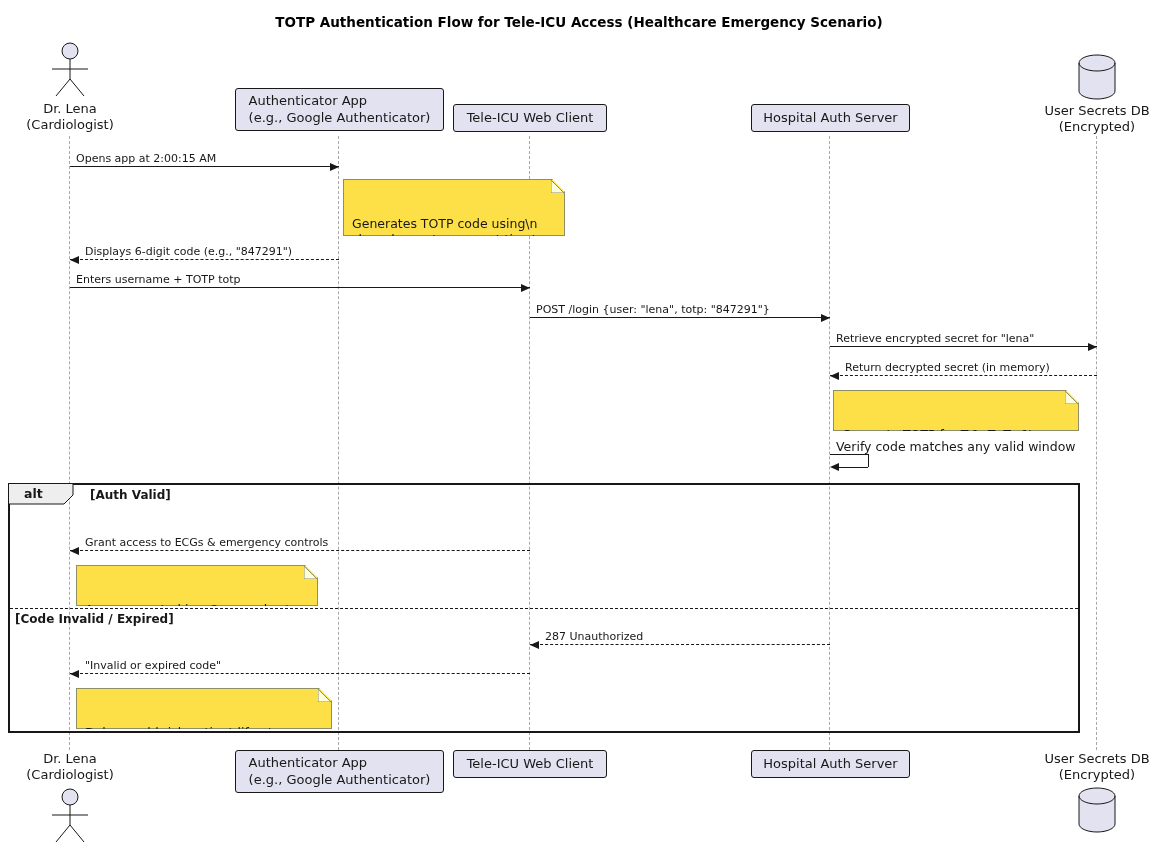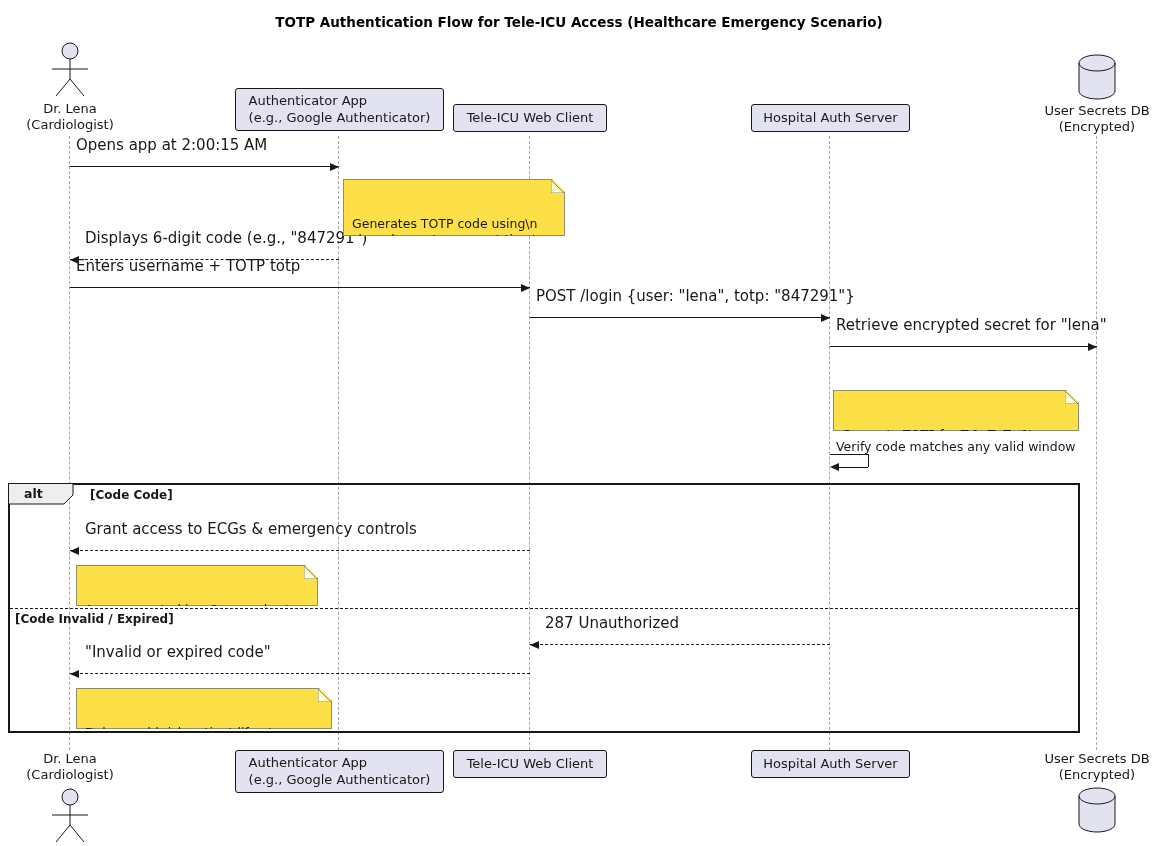--- a/index.html
+++ b/index.html
@@ -17,21 +17,21 @@
     position:absolute;background:#E2E2F0;border:1px solid #181818;border-radius:3px;
     display:flex;align-items:center;justify-content:center;text-align:left;
     white-space:pre-line;font-size:13px;line-height:1.3;box-sizing:border-box;z-index:3;
   }
   .pname{
     position:absolute;width:170px;text-align:center;white-space:pre-line;
     font-size:13px;line-height:1.22;z-index:3;
   }
   .shape{position:absolute;z-index:3;}
   .msg{position:absolute;height:17px;z-index:2;}
-  .msg .mlabel{position:absolute;bottom:13px;left:6px;white-space:nowrap;font-size:15px;}
+  .msg .mlabel{position:absolute;bottom:2px;left:6px;white-space:nowrap;font-size:11px;}
   .msg.toleft .mlabel{left:15px;}
   .msg .mline{position:absolute;left:0;right:0;bottom:0;height:0;border-top:1px solid #181818;}
   .msg.dashed .mline{border-top-style:dashed;}
   .ah{position:absolute;width:0;height:0;border-top:4px solid transparent;border-bottom:4px solid transparent;}
   .ah.r{right:0;bottom:-4px;border-left:9px solid #181818;}
   .ah.l{left:0;bottom:-4px;border-right:9px solid #181818;}
   .selfmsg{position:absolute;z-index:2;}
   .selfmsg .mlabel{position:absolute;left:6px;top:0;white-space:nowrap;font-size:12.5px;}
   .selfmsg .s1{position:absolute;left:0;top:15px;width:38px;border-top:1px solid #181818;}
   .selfmsg .s2{position:absolute;left:38px;top:15px;height:13px;border-left:1px solid #181818;}
@@ -117,20 +117,25 @@
       <div class="mline"></div>
       <div class="ah r"></div>
   </div>
 
   <div class="msg" style="left:830px;top:330px;width:267px">
     <div class="mlabel">Retrieve encrypted secret for "lena"</div>
       <div class="mline"></div>
       <div class="ah r"></div>
   </div>
 
+  <div class="msg dashed toleft" style="left:830px;top:359px;width:267px">
+    <div class="mlabel">Return decrypted secret (in memory)</div>
+      <div class="mline"></div>
+      <div class="ah l"></div>
+  </div>
 
   <div class="note" style="left:833px;top:390px;width:246px;height:41px">
     <svg class="fold" width="13" height="13">
         <path d="M0,0 L13,13 L0,13 Z" fill="#FEFFDD" stroke="#8F8F66"></path>
       </svg>
     <div>Compute TOTP for T-1, T, T+1\n
 (30-sec time steps, ±30s window)</div>
   </div>
 
   <div class="selfmsg" style="left:830px;top:439px;width:262px;height:30px">
@@ -139,21 +144,21 @@
       <div class="s2"></div>
       <div class="s3"></div>
     <div class="sah"></div>
   </div>
 
   <div class="altframe" style="left:8px;top:483px;width:1072px;height:250px">
     <svg class="alttab" width="66" height="22">
       <path d="M0.5,0.5 L65,0.5 L65,12 L56,21 L0.5,21 Z" fill="#EEEEEE" stroke="#181818"></path>
     </svg>
     <div class="altlabel">alt</div>
-    <div class="guard" style="left:80px;top:3px">[Code Code]</div>
+    <div class="guard" style="left:80px;top:3px">[Auth Valid]</div>
     <div class="altdivider" style="top:123px"></div>
     <div class="guard" style="left:5px;top:127px">[Code Invalid / Expired]</div>
   </div>
 
 
   <div class="msg dashed toleft" style="left:70px;top:534px;width:460px">
     <div class="mlabel">Grant access to ECGs &amp; emergency controls</div>
       <div class="mline"></div>
       <div class="ah l"></div>
   </div>

